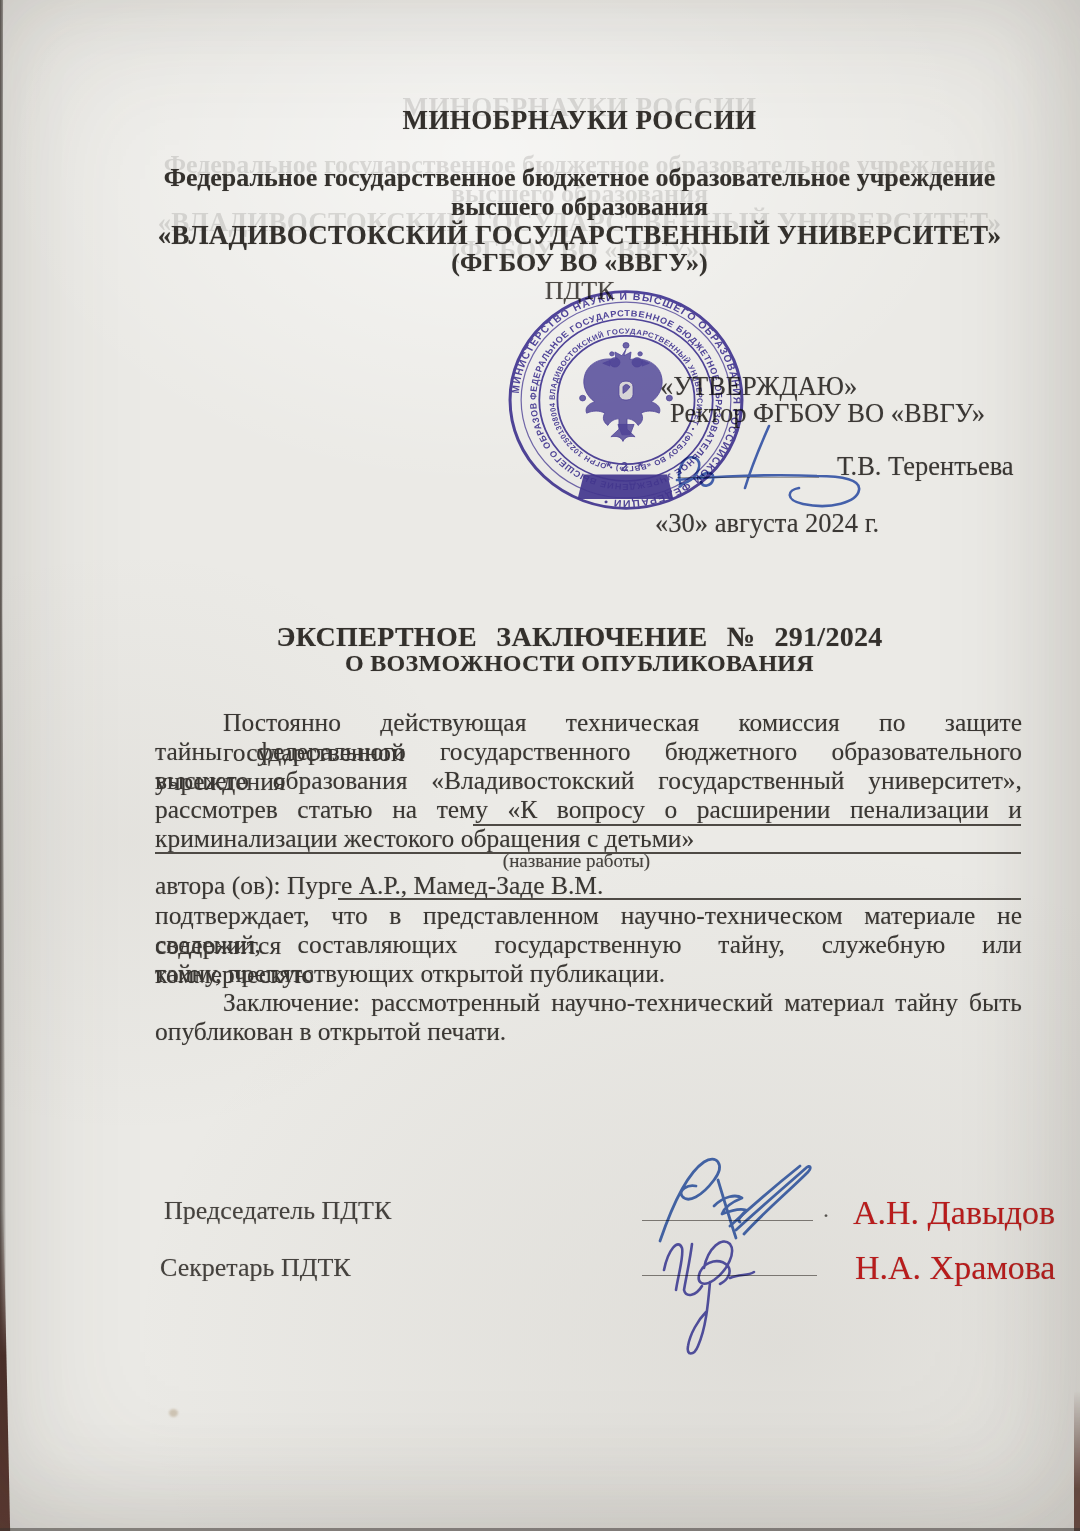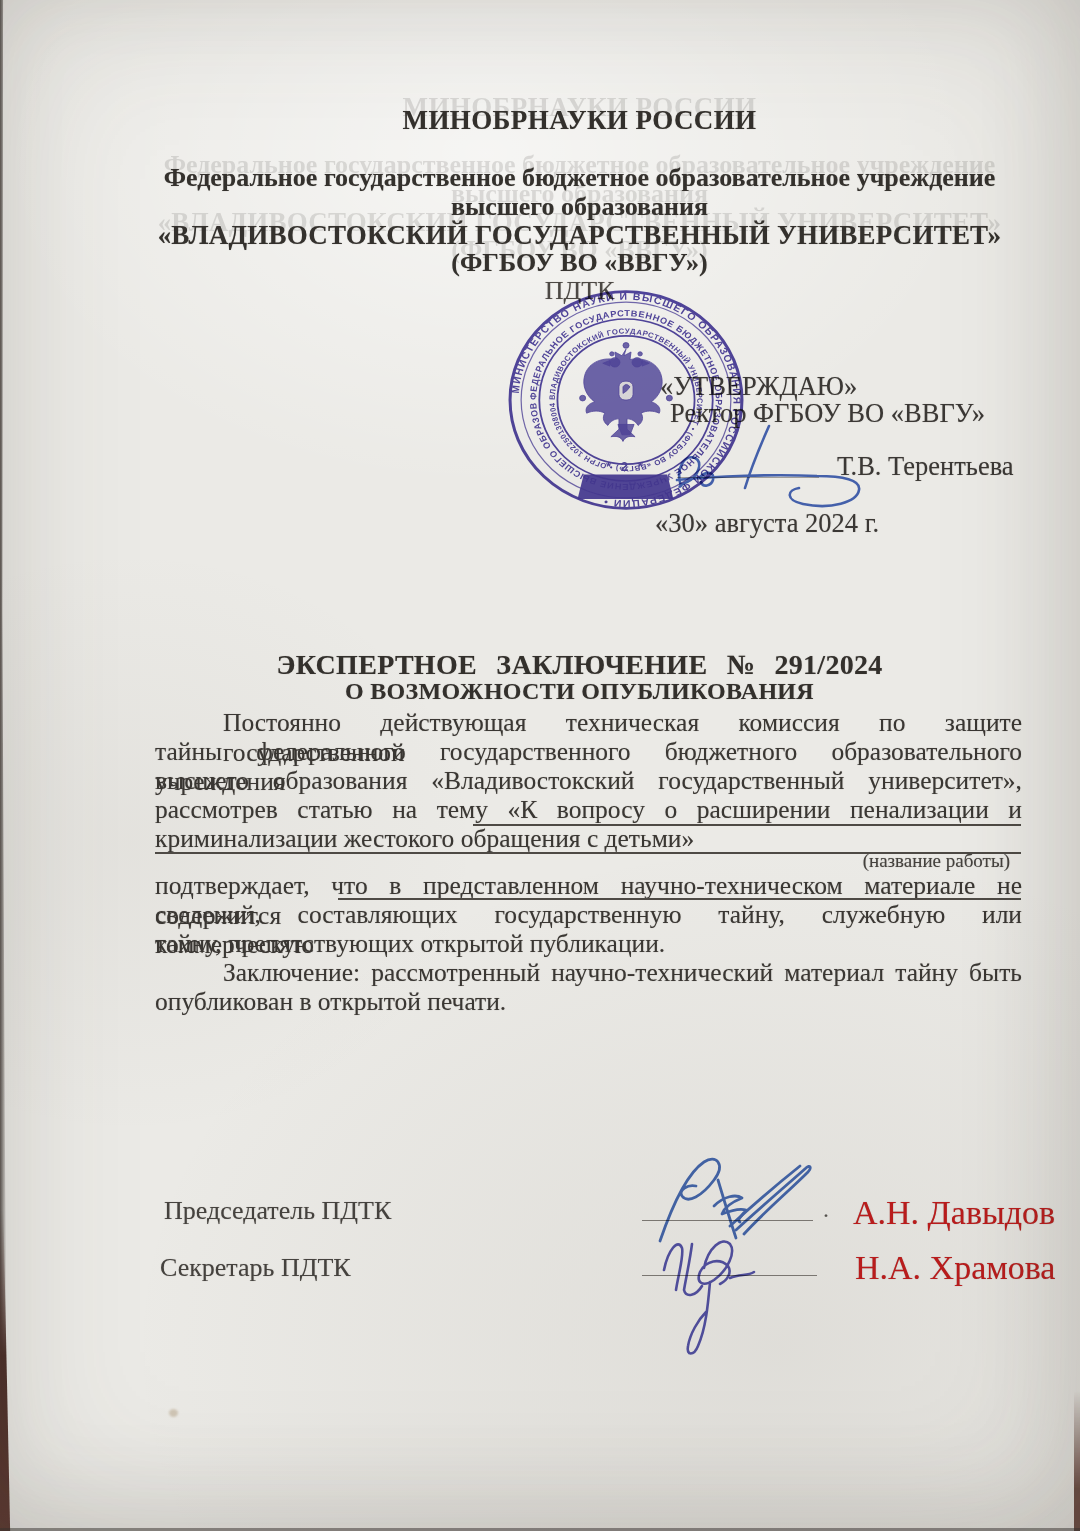--- a/index.html
+++ b/index.html
@@ -32,31 +32,31 @@
   .header .o3{font-size:27px;font-weight:bold;height:28px;letter-spacing:.2px;}
   .header .o4{font-size:26px;font-weight:bold;height:28px;}
   .header .o5{font-size:26px;font-weight:normal;color:#4c4844;height:26px;}
   .header-ghost{opacity:.14;filter:blur(.6px);transform:translateY(-13px);}
   .soft{text-shadow:0 0 1px rgba(58,52,46,.35);}
 
   
   .ap{position:absolute;font-size:26.5px;color:#3b3835;white-space:nowrap;}
 
   
-  .title{position:absolute;left:92px;top:621px;width:975px;text-align:center;color:#33302c;font-weight:bold;margin-top:28px;}
+  .title{position:absolute;left:92px;top:621px;width:975px;text-align:center;color:#33302c;font-weight:bold;}
   .title .t1{font-size:28px;word-spacing:12px;height:29px;letter-spacing:.3px;}
   .title .t2{font-size:24px;letter-spacing:.3px;}
 
   
   .para{position:absolute;left:155px;top:708px;width:867px;font-size:25.5px;color:#3a3733;}
   .para .ln{height:29px;white-space:nowrap;}
   .para .j{white-space:normal;text-align:justify;text-align-last:justify;}
   .para .ind{padding-left:68px;}
   .para .h26{height:26px;} .para .h21{height:21px;} .para .h30{height:30px;} .para .h28{height:28px;}
-  .para .cap{font-size:19px;text-align:right;transform:translateX(-12px);color:#45423e;}
+  .para .cap{font-size:19px;text-align:center;transform:translateX(-12px);color:#45423e;}
   .uline{position:absolute;height:0;border-bottom:2px solid #4e4a45;}
 
   
   .role{position:absolute;font-size:26px;color:#45423e;white-space:nowrap;}
   .sname{position:absolute;font-size:34px;color:#b91c1c;white-space:nowrap;}
   .sigline{position:absolute;height:0;border-bottom:1.5px solid #7a7671;}
   .dotmark{position:absolute;font-size:24px;color:#55524e;}
 
   
   .stamp{position:absolute;left:505px;top:287px;width:242px;height:226px;
@@ -146,20 +146,21 @@
   <div class="t2">О ВОЗМОЖНОСТИ ОПУБЛИКОВАНИЯ</div>
 </div>
 
 <div class="para soft">
   <div class="ln j ind">Постоянно действующая техническая комиссия по защите государственной</div>
   <div class="ln j">тайны федерального государственного бюджетного образовательного учреждения</div>
   <div class="ln j">высшего образования «Владивостокский государственный университет»,</div>
   <div class="ln j">рассмотрев статью на тему «К вопросу о расширении пенализации и</div>
   <div class="ln h26">криминализации жестокого обращения с детьми»</div>
   <div class="ln h21 cap">(название работы)</div>
+  <div class="ln h30">автора (ов): Пурге А.Р., Мамед-Заде В.М.</div>
   <div class="ln j">подтверждает, что в представленном научно-техническом материале не содержится</div>
   <div class="ln j">сведений, составляющих государственную тайну, служебную или коммерческую</div>
   <div class="ln">тайну, препятствующих открытой публикации.</div>
   <div class="ln j ind">Заключение: рассмотренный научно-технический материал тайну быть</div>
   <div class="ln h28">опубликован в открытой печати.</div>
 </div>
 
 <div class="uline" style="left:473px;top:824px;width:548px;"></div>
 <div class="uline" style="left:155px;top:852px;width:866px;"></div>
 <div class="uline" style="left:338px;top:898px;width:683px;"></div>

